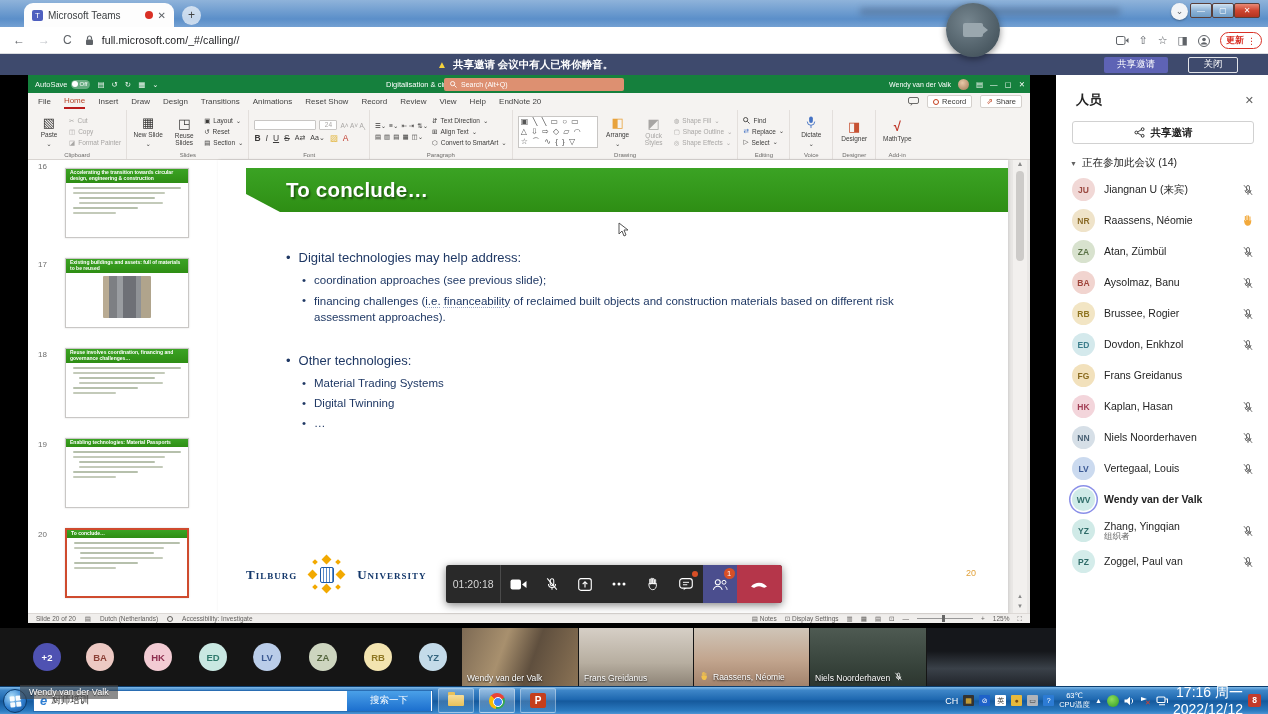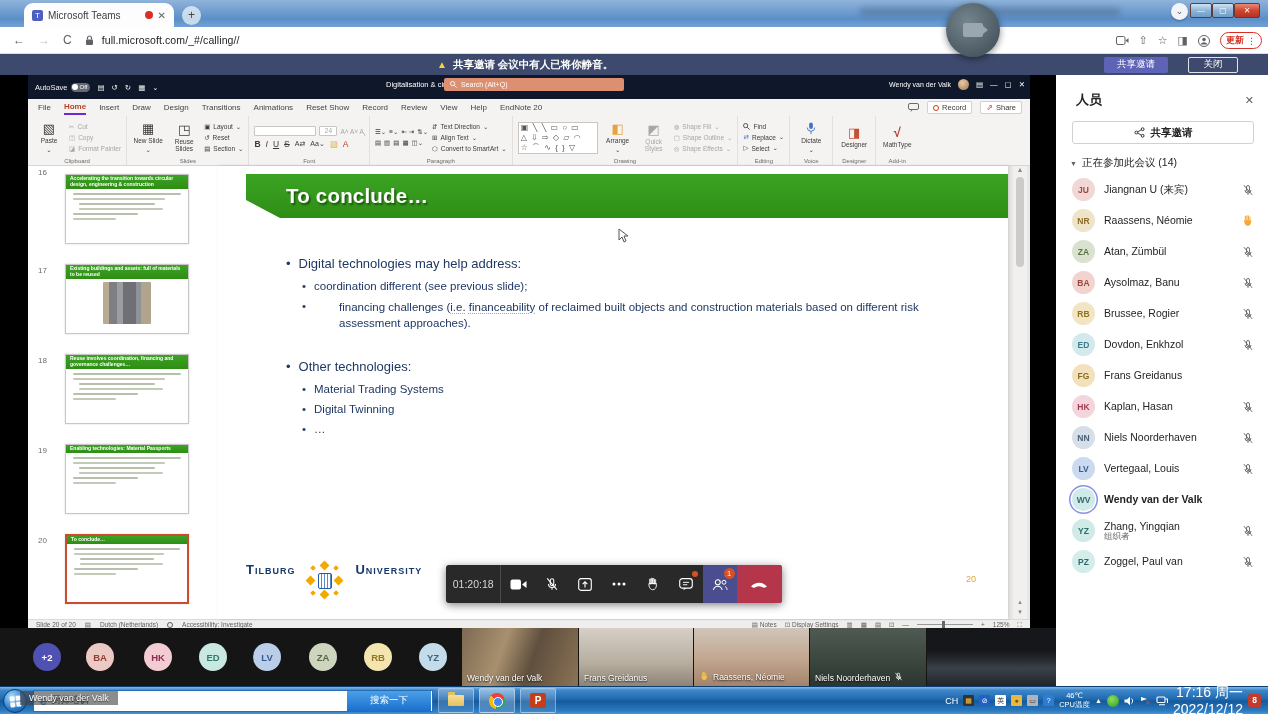--- a/index.html
+++ b/index.html
@@ -47,35 +47,35 @@
   .nbtn{position:absolute;top:2.5px;height:16px;border-radius:2px;font-size:9.5px;color:#fff;
     display:flex;align-items:center;justify-content:center;}
   .nbtn-unmute{right:100px;width:64px;background:#5E63B5;}
   .nbtn-close{right:30px;width:50px;border:1px solid rgba(255,255,255,.85);background:transparent;}
 
   
   .stage{position:absolute;left:0;top:75px;width:1056px;height:553px;background:#000;}
 
   
   .ppt{position:absolute;left:28px;top:0;width:1002px;height:548px;background:#F5F3F1;font-size:8px;color:#3b3a39;}
-  .ppt-title{height:24px;background:#0f172a;display:flex;align-items:center;color:#fff;font-size:7.5px;position:relative;}
+  .ppt-title{height:18px;background:#15803d;display:flex;align-items:center;color:#fff;font-size:7.5px;position:relative;}
   .pt-item{margin-left:7px;white-space:nowrap;opacity:.95;}
   .autosave-pill{display:inline-flex;align-items:center;background:rgba(255,255,255,.35);border-radius:6px;
     height:9px;padding:0 3px 0 1px;margin-left:3px;font-size:6px;gap:2px;}
   .autosave-dot{width:6px;height:6px;border-radius:50%;background:#fff;}
   .pt-center{position:absolute;left:280px;right:420px;text-align:center;top:5px;white-space:nowrap;font-size:7.5px;}
   .pt-search{position:absolute;left:416px;top:2.5px;width:180px;height:13px;background:#DD9071;border-radius:2px;
     display:flex;align-items:center;gap:4px;padding:0 6px;color:#fff;font-size:7px;}
   .pt-right{position:absolute;right:5px;top:0;height:18px;display:flex;align-items:center;gap:7px;font-size:7px;}
   .pt-avatar{width:11px;height:11px;border-radius:50%;background:radial-gradient(circle at 40% 35%,#e8c9a8,#a07854);}
   .winbtn{font-size:7.5px;}
 
   .ppt-tabs{height:17px;display:flex;align-items:center;padding-left:10px;gap:13px;position:relative;background:#F5F3F1;}
   .rtab{font-size:8px;color:#444;white-space:nowrap;padding:2px 0;}
-  .rtab.active{color:#B5452A;font-weight:700;border-bottom:2px solid #6d28d9;}
+  .rtab.active{color:#B5452A;font-weight:400;border-bottom:2px solid #b91c1c;}
   .tabs-right{position:absolute;right:8px;top:0;height:17px;display:flex;align-items:center;gap:8px;}
   .mini-btn{border:1px solid #d4d0cc;border-radius:2px;height:13px;display:flex;align-items:center;
     padding:0 5px;gap:3px;font-size:7.5px;color:#3b3a39;background:#fff;}
   .rec-ic{width:6px;height:6px;border-radius:50%;border:1.5px solid #C43E1C;}
   .share-ic{color:#C75233;font-size:8px;}
 
   .ribbon{height:50px;background:#F5F3F1;border-bottom:1px solid #D8D4D1;display:flex;}
   .grp{position:relative;border-right:1px solid #E3DFDC;padding:3px 5px 9px;display:flex;gap:4px;align-items:center;}
   .grp-label{position:absolute;bottom:1px;left:0;right:0;text-align:center;color:#6b6a68;font-size:6px;}
   .bigbtn{display:flex;flex-direction:column;align-items:center;justify-content:center;gap:2px;
@@ -121,28 +121,28 @@
 
   .banner{position:absolute;left:28px;right:0;top:8px;height:44px;
     background:linear-gradient(180deg,#3BA324,#2E8E14);
     clip-path:polygon(0 0,100% 0,100% 100%,34px 100%,0 26px);}
   .banner-title{color:#fff;font-size:20.5px;font-weight:700;line-height:44px;padding-left:40px;
     text-shadow:1.5px 1.5px 2px rgba(0,0,0,.45);letter-spacing:.2px;}
   .slide-content{position:absolute;left:68px;top:90px;width:672px;color:#1F3864;}
   .b1{display:flex;gap:8px;font-size:13px;margin-bottom:9px;}
   .b2{display:flex;gap:8px;font-size:11.5px;margin-left:16px;margin-bottom:8px;}
   .blt{flex:0 0 auto;}
-  .wrapline{width:612px;line-height:1.35;margin-left:25px;}
+  .wrapline{width:612px;line-height:1.35;}
   .dotted-u{text-decoration:underline dotted #9aa7c4;text-underline-offset:2px;}
   .gap-lg{height:20px;}
   .closing{font-size:14px;line-height:1.35;width:672px;margin-top:18px;}
   .page-num{position:absolute;right:32px;top:408px;color:#E2A23B;font-size:9px;}
   .cursor{position:absolute;left:400px;top:62px;z-index:20;}
 
-  .logo{position:absolute;left:28px;top:396px;display:flex;gap:12px;color:#14386B;}
+  .logo{position:absolute;left:28px;top:396px;display:flex;align-items:center;gap:12px;color:#14386B;font-family:Liberation Serif, serif;}
   .logo-word{font-size:13px;font-weight:600;font-variant:small-caps;letter-spacing:1px;}
   .crest{position:relative;width:36px;height:38px;flex:0 0 auto;}
   .dia{position:absolute;width:7px;height:7px;background:#F2A900;transform:rotate(45deg);}
   .dia.sm{width:4px;height:4px;}
   .emblem{position:absolute;left:11px;top:11px;width:14px;height:16px;border:1.5px solid #1F5BA8;border-radius:2px;
     background:repeating-linear-gradient(90deg,#fff 0 2px,#5b8cc9 2px 3px);}
 
   .ppt-status{height:10px;background:#F0EEEC;border-top:1px solid #DDD9D6;display:flex;align-items:center;
     font-size:6.5px;color:#605e5c;padding:0 8px;gap:9px;}
   .acc-dot{width:6px;height:6px;border:1px solid #605e5c;border-radius:50%;display:inline-block;}
@@ -628,21 +628,21 @@
             <svg class="cursor" width="11" height="15" viewBox="0 0 11 15">
                 <path d="M1 1l0 11 3-3 2 5 2-1-2-5 4 0z" fill="#fff" stroke="#555" stroke-width="1"></path>
               </svg>
             <div class="slide-content">
               <div class="b1">
                   <span class="blt">•</span>
                   <span>Digital technologies may help address:</span>
                 </div>
               <div class="b2">
                   <span class="blt">•</span>
-                  <span>coordination different (see previous slide);</span>
+                  <span>coordination approaches (see previous slide);</span>
                 </div>
               <div class="b2">
                   <span class="blt">•</span>
                   <span class="wrapline"><span>financing challenges (</span><span class="dotted-u">i.e.</span><span> </span><span class="dotted-u">financeability</span><span> of reclaimed built objects and construction materials based on different risk assessment approaches).</span></span>
                 </div>
               <div class="gap-lg"></div>
               <div class="b1">
                   <span class="blt">•</span>
                   <span>Other technologies:</span>
                 </div>
@@ -1063,21 +1063,21 @@
         <span class="ppt-ic">P</span>
       </span>
     <span class="tray">
       <span class="tray-lang">CH</span>
       <span class="tray-sq" style="background:#333;color:#f3c13a">▦</span>
       <span class="tray-sq" style="background:#1E62C9;color:#fff">⊘</span>
       <span class="tray-sq" style="background:#fff;color:#333">英</span>
       <span class="tray-sq" style="background:#E8B93C;color:#7a4b12">●</span>
       <span class="tray-sq" style="background:#b0b4ba;color:#333">▭</span>
       <span class="tray-sq" style="background:#2C7BD4;color:#fff">?</span>
-      <span class="temp"><span>46℃</span><br><span>CPU温度</span></span>
+      <span class="temp"><span>63℃</span><br><span>CPU温度</span></span>
       <span style="font-size:7px">▲</span>
       <span class="shield"></span>
       <svg width="11" height="10" viewBox="0 0 11 10">
           <path d="M0.5 3.5h2.5L6 0.8v8.4L3 6.5H0.5z" fill="#fff"></path>
           <path d="M7.5 2.5c1.5 1.5 1.5 3.5 0 5" fill="none" stroke="#fff"></path>
         </svg>
       <svg width="11" height="10" viewBox="0 0 11 10">
           <path d="M1 9V1l6 2-6 2" fill="#fff"></path>
           <text x="5" y="9" font-size="7" fill="#D9442C" font-weight="bold">✕</text>
         </svg>

